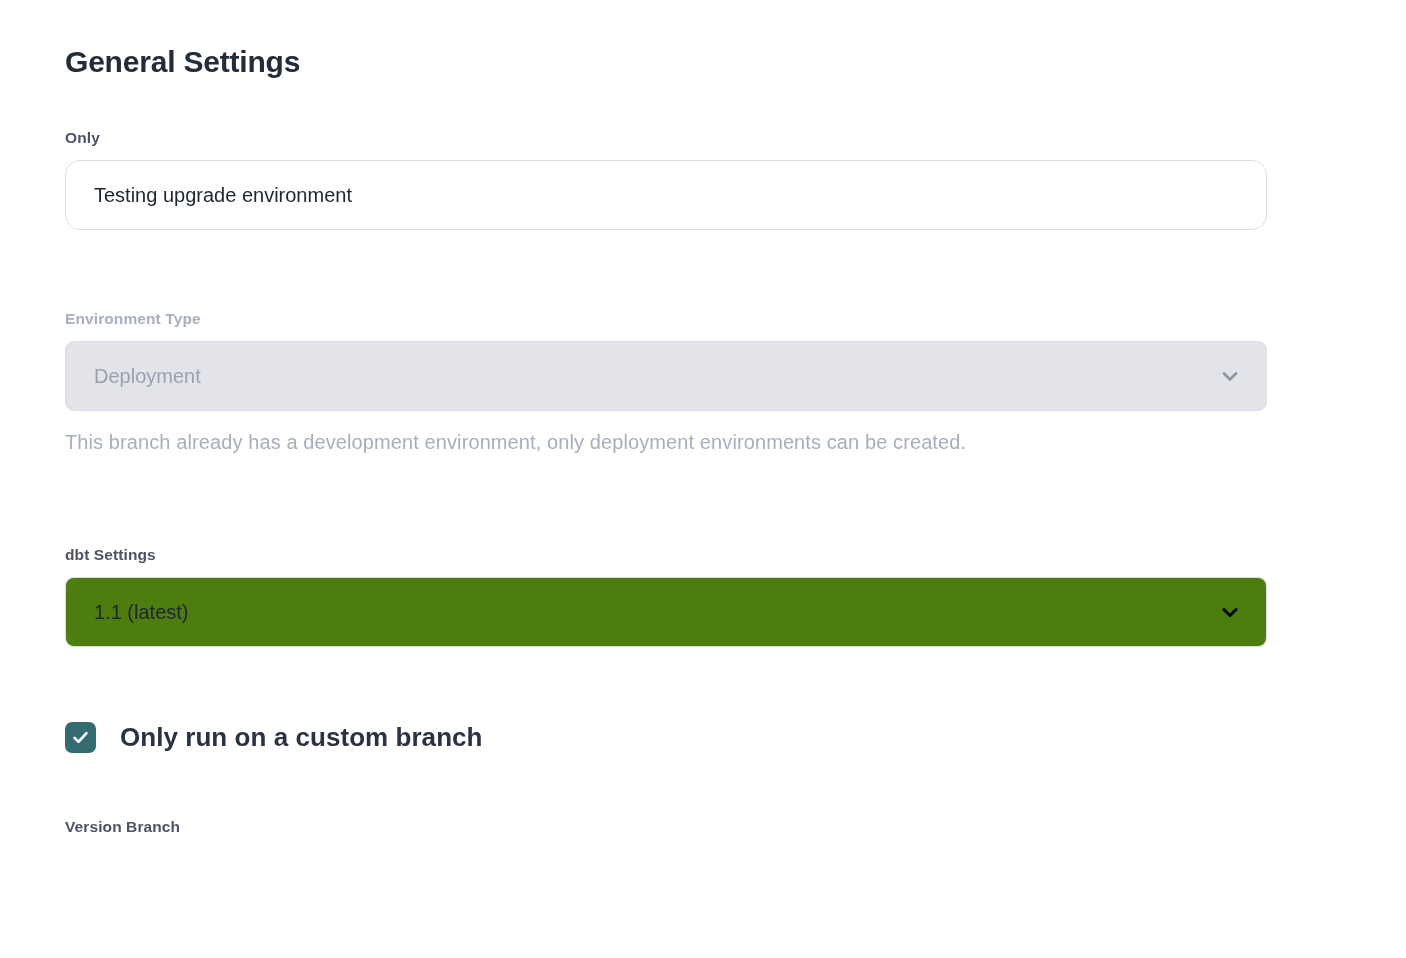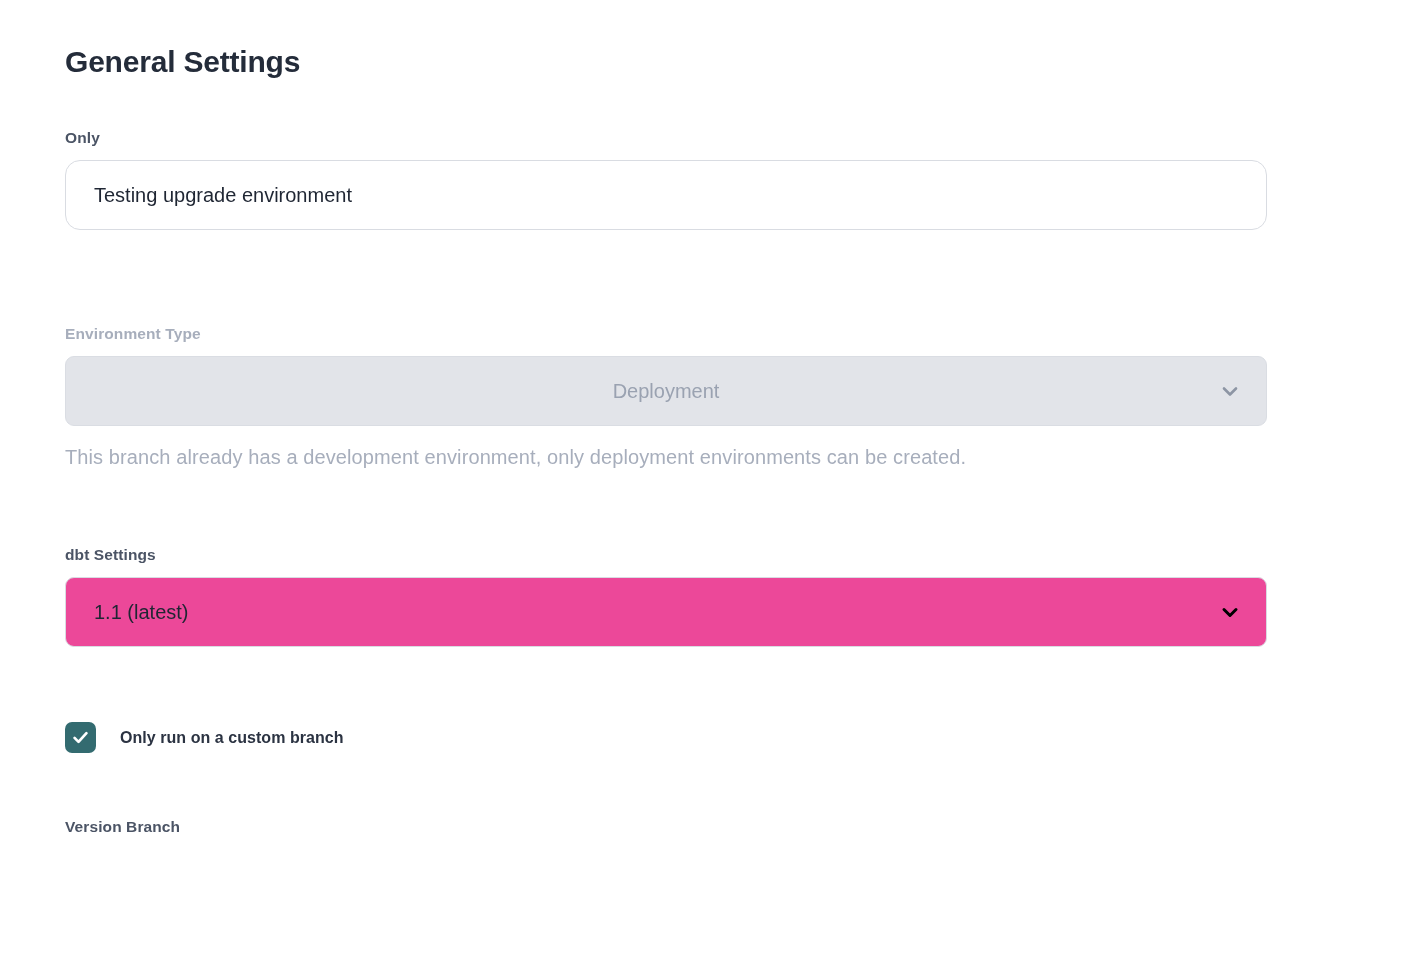--- a/index.html
+++ b/index.html
@@ -73,34 +73,33 @@
     position: relative;
     width: 1202px;
     height: 70px;
   }
   .select-box {
     box-sizing: border-box;
     width: 1202px;
     height: 70px;
     border: 1px solid #d9dce2;
     border-radius: 9px;
-    background: #ec4899;
+    background: #4d7c0f;
     font-size: 20px;
     color: #1f2633;
     padding: 0 28px;
     line-height: 68px;
     display: block;
     white-space: nowrap;
     overflow: hidden;
   }
   .select-box.disabled {
     background: #e2e4e9;
     border-color: #dadde3;
     color: #9aa2b1;
-    text-align: center;
   }
   .chevron {
     position: absolute;
     right: 24px;
     top: 50%;
     transform: translateY(-50%);
     width: 26px;
     height: 26px;
     display: flex;
     align-items: center;
@@ -129,39 +128,39 @@
     border-radius: 7px;
     background: #336b70;
     display: flex;
     align-items: center;
     justify-content: center;
     flex: none;
   }
   .checkbox svg { display: block; }
   .checkbox-label {
     margin-left: 24px;
-    font-size: 16px;
+    font-size: 26px;
     font-weight: bold;
     color: #2b3342;
     letter-spacing: 0.05px;
   }
 </style>
 </head>
 <body>
 
 <div class="page">
 
   <h1 class="page-title">General Settings</h1>
 
   <div class="field-group" style="top:128px;">
     <div class="field-label">Only</div>
     <input class="text-input" type="text" value="Testing upgrade environment" style="">
   </div>
 
-  <div class="field-group" style="top:324px;">
+  <div class="field-group" style="top:309px;">
     <div class="field-label disabled">Environment Type</div>
     <div class="select-wrap">
       <div class="select-box disabled">Deployment</div>
       <span class="chevron">
         <svg width="24" height="24" viewBox="0 0 24 24" fill="none" stroke="#8d95a4" stroke-width="2.6" stroke-linecap="round" stroke-linejoin="round">
           <polyline points="6,9.5 12,15.5 18,9.5"></polyline>
         </svg>
       </span>
     </div>
     <div class="helper-text">This branch already has a development environment, only deployment environments can be created.</div>

